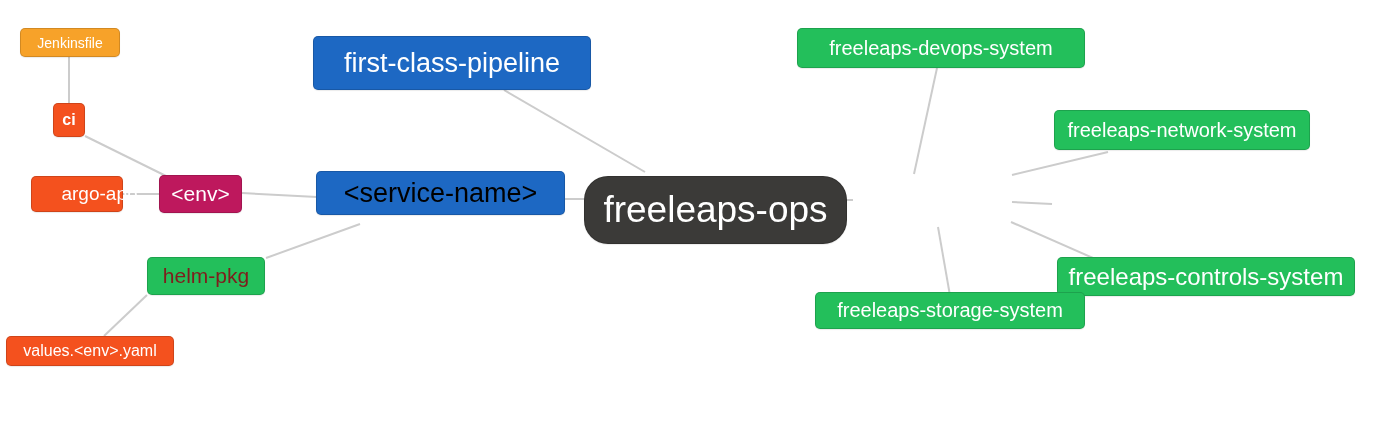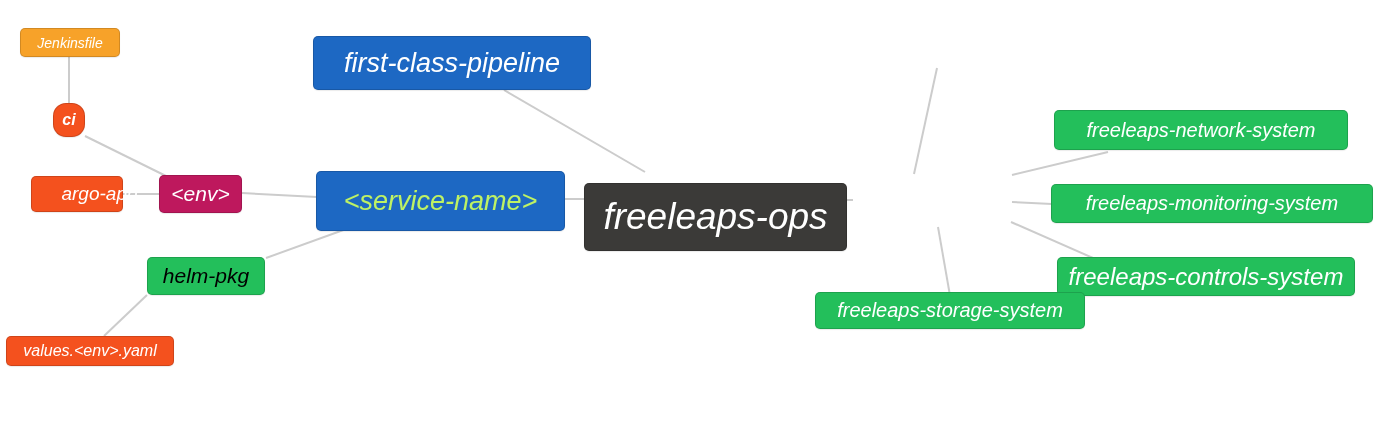--- a/index.html
+++ b/index.html
@@ -6,21 +6,20 @@
     margin: 0;
     padding: 0;
     font-family: "Liberation Sans", sans-serif;
   }
   .canvas {
     position: relative;
     width: 1390px;
     height: 421px;
     overflow: hidden;
     background: #ffffff;
-    font-style: italic;
   }
   .edges {
     position: absolute;
     left: 0;
     top: 0;
     width: 1390px;
     height: 421px;
   }
   .edges line {
     stroke-width: 2;
@@ -58,39 +57,39 @@
     <line x1="846" y1="200" x2="853" y2="200" stroke="#cccccc"></line>
     <line x1="914" y1="174" x2="937" y2="68" stroke="#cccccc"></line>
     <line x1="1012" y1="175" x2="1108" y2="152" stroke="#cccccc"></line>
     <line x1="1012" y1="202" x2="1052" y2="204" stroke="#cccccc"></line>
     <line x1="1011" y1="222" x2="1093" y2="258" stroke="#cccccc"></line>
     <line x1="938" y1="227" x2="952" y2="307" stroke="#cccccc"></line>
   </svg>
 
   <div class="node" style="left: 20px; top: 28px; width: 100px; height: 29px; font-size: 14px; background-color: rgb(247, 162, 41); color: rgb(255, 255, 255);">Jenkinsfile</div>
 
-  <div class="node bold" style="left: 53px; top: 103px; width: 32px; height: 34px; font-size: 16px; background-color: rgb(244, 81, 30); color: rgb(255, 255, 255); border-radius: 13px;">ci</div>
+  <div class="node bold" style="left: 53px; top: 103px; width: 32px; height: 34px; font-size: 16px; background-color: rgb(244, 81, 30); color: rgb(255, 255, 255);">ci</div>
 
   <div class="node" style="left: 31px; top: 176px; width: 92px; height: 36px; font-size: 19px; background-color: rgb(244, 81, 30); color: rgb(255, 255, 255); padding-left: 45px;">argo-app</div>
 
   <div class="node" style="left: 159px; top: 175px; width: 83px; height: 38px; font-size: 21px; background-color: #be185d; color: rgb(255, 255, 255);">&lt;env&gt;</div>
 
-  <div class="node" style="left: 147px; top: 257px; width: 118px; height: 38px; font-size: 21px; background-color: rgb(35, 191, 91); color: #000000;">helm-pkg</div>
+  <div class="node" style="left: 147px; top: 257px; width: 118px; height: 38px; font-size: 21px; background-color: rgb(35, 191, 91); color: #7f1d1d;">helm-pkg</div>
 
   <div class="node" style="left: 6px; top: 336px; width: 168px; height: 30px; font-size: 16px; background-color: rgb(244, 81, 30); color: rgb(255, 255, 255);">values.&lt;env&gt;.yaml</div>
 
   <div class="node" style="left: 313px; top: 36px; width: 278px; height: 54px; font-size: 27px; background-color: rgb(29, 104, 195); color: rgb(255, 255, 255);">first-class-pipeline</div>
 
-  <div class="node" style="left: 316px; top: 171px; width: 249px; height: 60px; font-size: 27px; background-color: rgb(29, 104, 195); color: #bef264;">&lt;service-name&gt;</div>
+  <div class="node" style="left: 316px; top: 171px; width: 249px; height: 44px; font-size: 27px; background-color: rgb(29, 104, 195); color: #000000;">&lt;service-name&gt;</div>
 
-  <div class="node" style="left: 584px; top: 183px; width: 263px; height: 68px; font-size: 37px; background-color: rgb(59, 58, 56); color: rgb(255, 255, 255);">freeleaps-ops</div>
+  <div class="node" style="left: 584px; top: 176px; width: 263px; height: 68px; font-size: 37px; background-color: rgb(59, 58, 56); color: rgb(255, 255, 255); border-radius: 24px;">freeleaps-ops</div>
 
 
+  <div class="node" style="left: 797px; top: 28px; width: 288px; height: 40px; font-size: 20px; background-color: rgb(35, 191, 91); color: rgb(255, 255, 255);">freeleaps-devops-system</div>
 
-  <div class="node" style="left: 1054px; top: 110px; width: 294px; height: 40px; font-size: 20px; background-color: rgb(35, 191, 91); color: rgb(255, 255, 255);">freeleaps-network-system</div>
+  <div class="node" style="left: 1054px; top: 110px; width: 256px; height: 40px; font-size: 20px; background-color: rgb(35, 191, 91); color: rgb(255, 255, 255);">freeleaps-network-system</div>
 
-  <div class="node" style="left: 1051px; top: 184px; width: 322px; height: 39px; font-size: 20px; background-color: rgb(35, 191, 91); color: rgb(255, 255, 255);">freeleaps-monitoring-system</div>
 
   <div class="node" style="left: 1057px; top: 257px; width: 298px; height: 39px; font-size: 24px; background-color: rgb(35, 191, 91); color: rgb(255, 255, 255);">freeleaps-controls-system</div>
 
   <div class="node" style="left: 815px; top: 292px; width: 270px; height: 37px; font-size: 20px; background-color: rgb(35, 191, 91); color: rgb(255, 255, 255);">freeleaps-storage-system</div>
 
 </div>
 
 </body></html>

